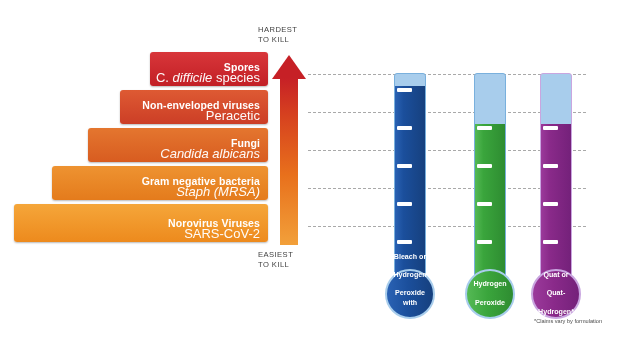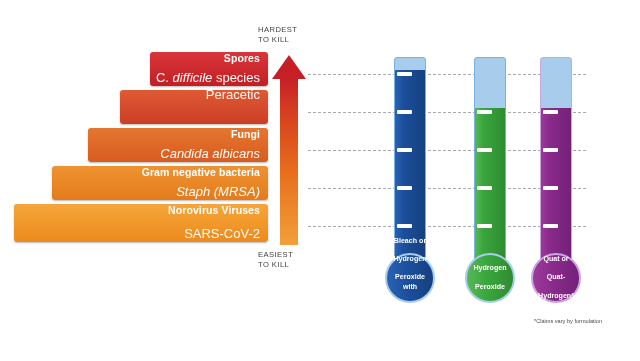--- a/index.html
+++ b/index.html
@@ -8,43 +8,43 @@
     font-family:"Liberation Sans", sans-serif;
     overflow:hidden;position:relative;
   }
   #stage{position:absolute;left:0;top:0;width:640px;height:361px;}
 
   
   .bar{
     position:absolute;border-radius:3px;
     box-shadow:0 1px 2px rgba(0,0,0,.28);
     color:#fff;box-sizing:border-box;
-    padding:0 8px 4px 4px;
-    display:flex;flex-direction:column;justify-content:space-between;align-items:flex-end;
+    padding:16px 8px 4px 4px;
+    display:flex;flex-direction:column;justify-content:flex-end;align-items:flex-end;
   }
   .bar .b-title{font-weight:bold;font-size:10.5px;line-height:12px;letter-spacing:.1px;white-space:nowrap;}
   .bar .b-sub{font-size:13px;line-height:9px;font-style:italic;white-space:nowrap;opacity:.97;}
   .bar .b-sub.upright{font-style:normal;}
   .bar .b-sub em{font-style:italic;}
 
   
   .arrow-wrap{position:absolute;left:272px;top:55px;width:34px;height:190px;}
   .arrow-cap{position:absolute;top:0;left:0;width:0;height:0;
     border-left:17px solid transparent;border-right:17px solid transparent;
     border-bottom:24px solid #c62026;}
   .arrow-shaft{position:absolute;top:23px;left:8px;width:18px;height:167px;
     background:linear-gradient(to bottom,#c62026 0%,#d6411f 22%,#e8701c 58%,#f2a03a 100%);}
   .arrow-lbl{position:absolute;left:258px;width:62px;text-align:left;
     font-size:7.6px;line-height:9.6px;color:#3f3f3f;letter-spacing:.45px;}
 
   
   .dots{position:absolute;height:0;border-top:1px dashed #9b9b9b;opacity:.85;}
 
   
-  .thermo{position:absolute;}
+  .thermo{position:absolute;margin-top:16px;}
   .tube{position:absolute;left:9px;top:0;width:32px;border-radius:3px 3px 0 0;
         background:#a8cdec;box-sizing:border-box;}
   .fill{position:absolute;left:9px;width:32px;box-sizing:border-box;}
   .bulb{position:absolute;left:0;width:50px;height:50px;border-radius:50%;
         box-sizing:border-box;display:flex;align-items:center;justify-content:center;
         text-align:center;color:#ffffff;font-weight:bold;}
   .bulb span{font-size:7.1px;line-height:9.2px;display:block;padding:0 3px;}
   .tick{position:absolute;width:15px;height:4px;background:#ffffff;border-radius:1px;}
   .footnote{position:absolute;font-size:5.6px;color:#4a4a4a;white-space:nowrap;}
 </style>
@@ -58,20 +58,21 @@
   <div class="dots" style="left:308px;top:150px;width:278px;"></div>
   <div class="dots" style="left:308px;top:188px;width:278px;"></div>
   <div class="dots" style="left:308px;top:226px;width:278px;"></div>
 
   <div class="bar" style="left:150px;top:52px;width:118px;height:34px;background:linear-gradient(to bottom,#d8363a,#c21f25);">
     <div class="b-title">Spores</div>
     <div class="b-sub upright">C.&nbsp;<em>difficile</em>&nbsp;species</div>
   </div>
 
   <div class="bar" style="left:120px;top:90px;width:148px;height:34px;background:linear-gradient(to bottom,#de5a33,#cc3e26);">
+    <div class="b-title">Non-enveloped viruses</div>
     <div class="b-sub upright">Peracetic</div>
   </div>
 
   <div class="bar" style="left:52px;top:166px;width:216px;height:34px;background:linear-gradient(to bottom,#ee9331,#e47b1c);">
     <div class="b-title">Gram negative bacteria</div>
     <div class="b-sub">Staph (MRSA)</div>
   </div>
 
   <div class="bar" style="left:88px;top:128px;width:180px;height:34px;background:linear-gradient(to bottom,#e4762f,#d85c20);">
     <div class="b-title">Fungi</div>

